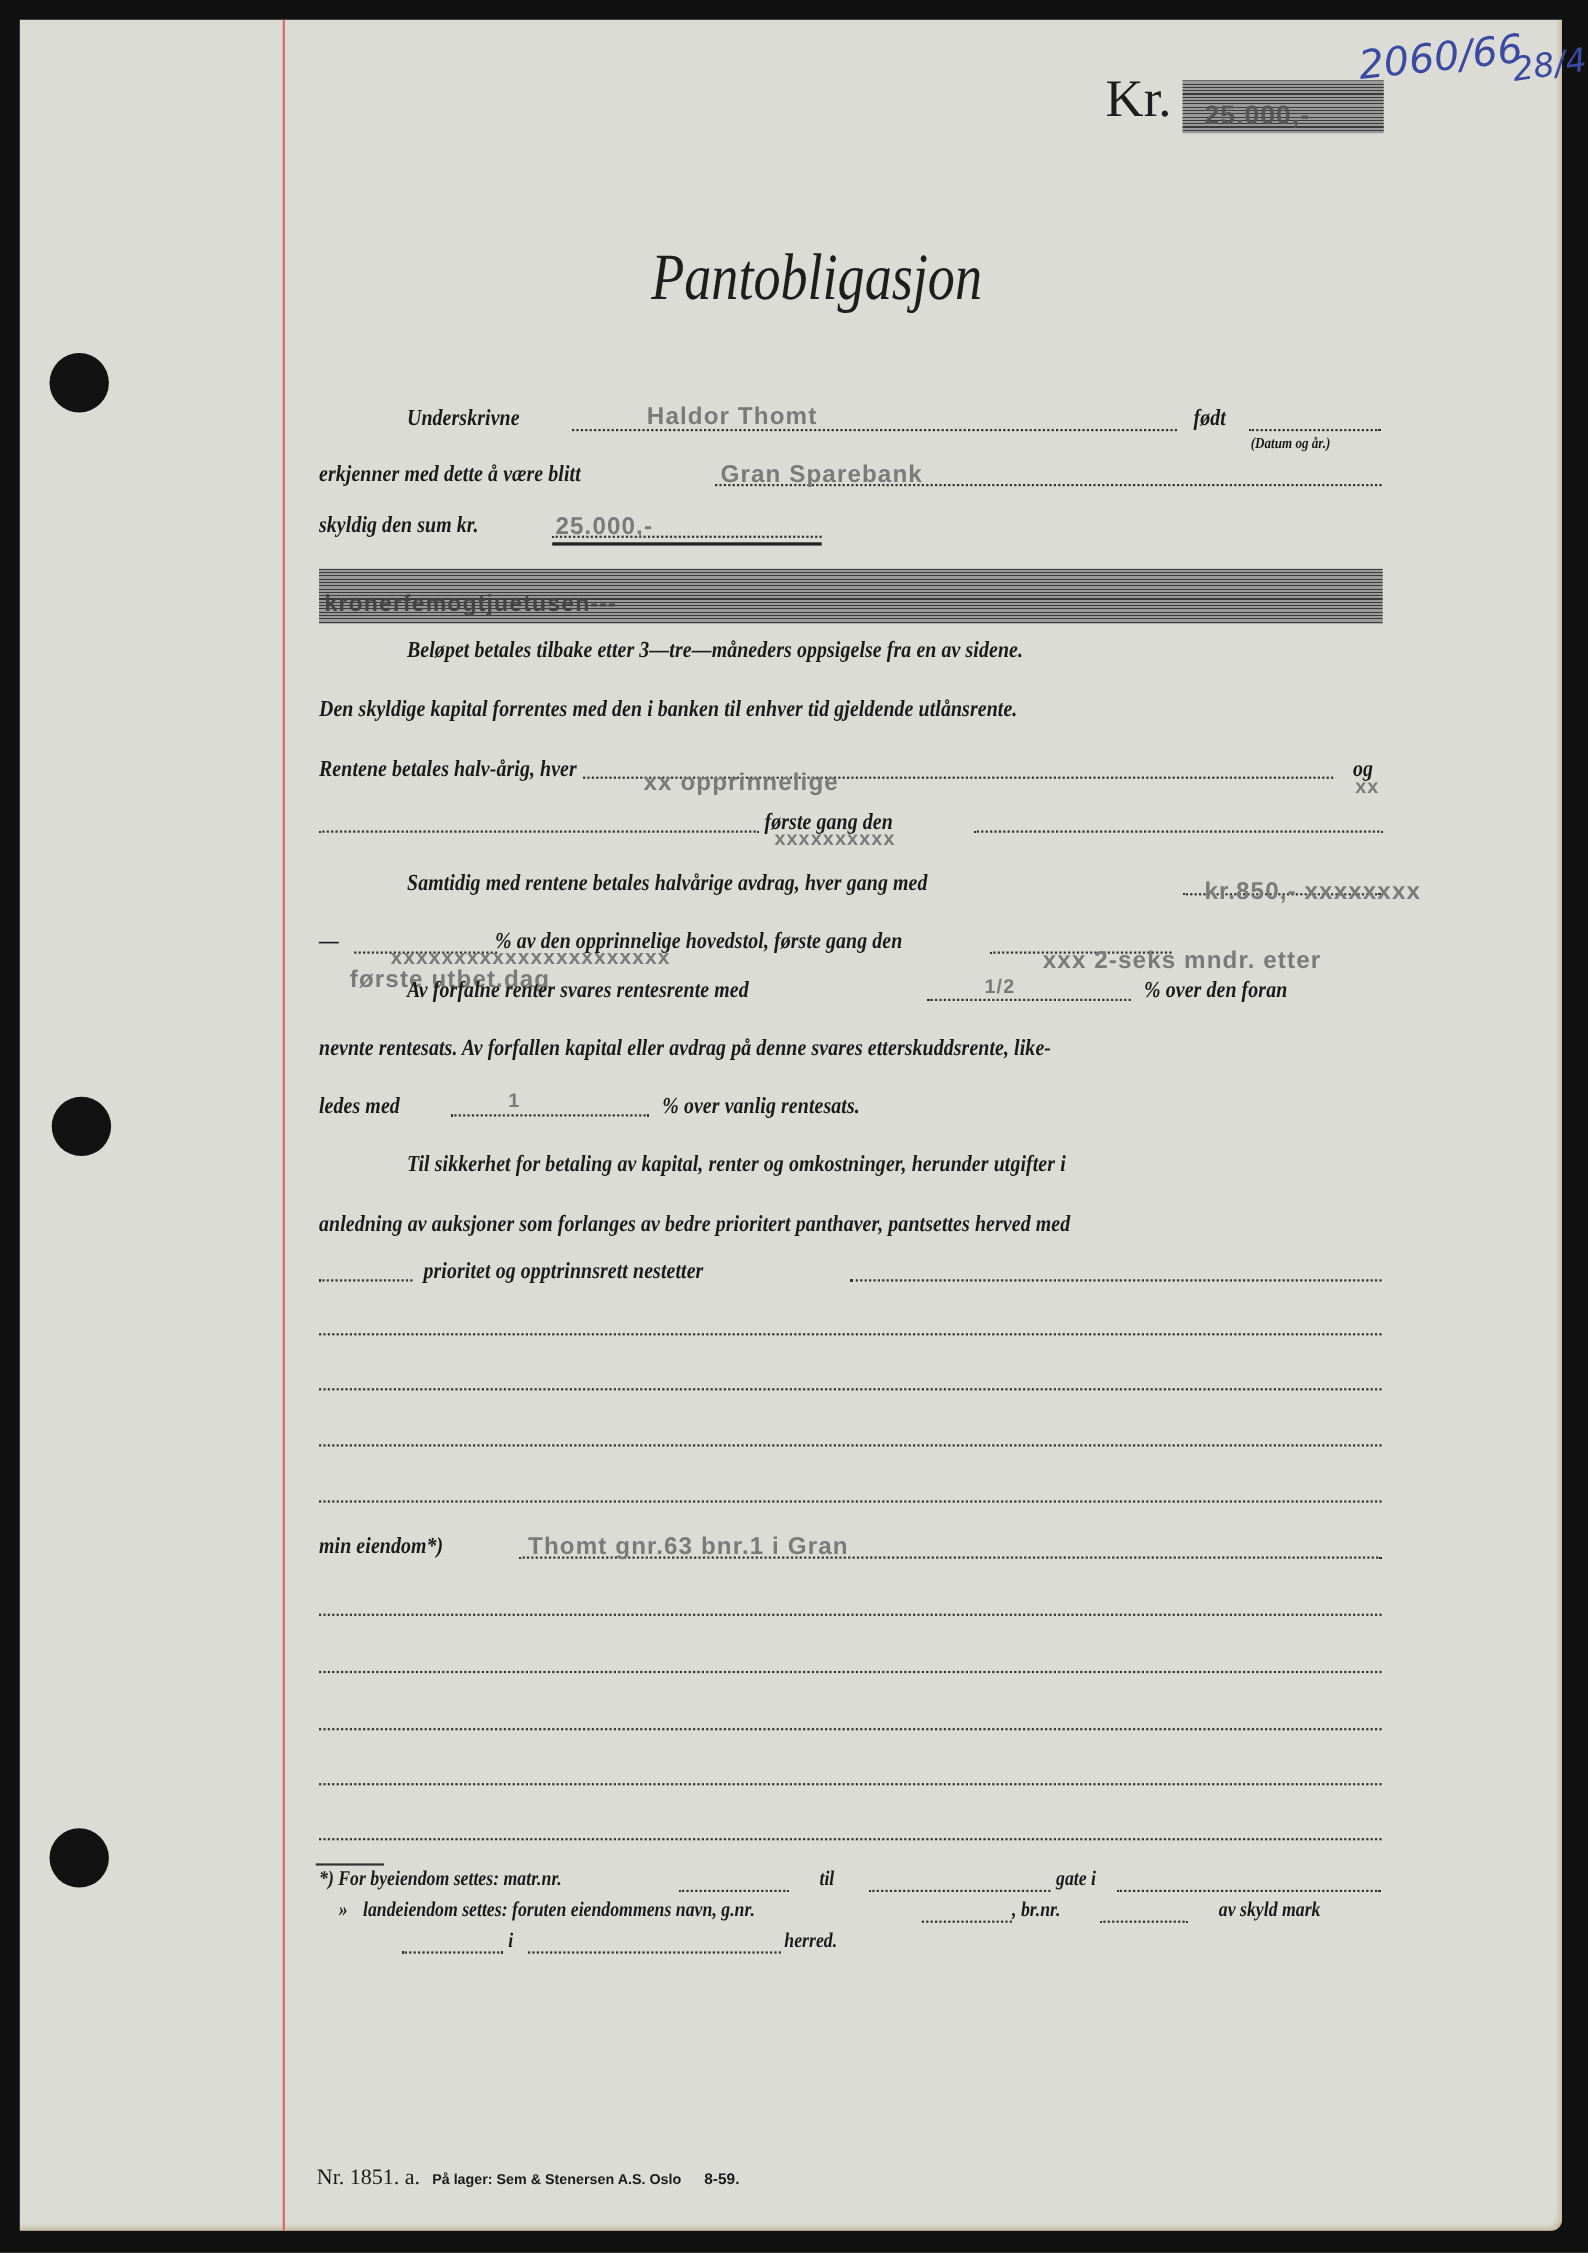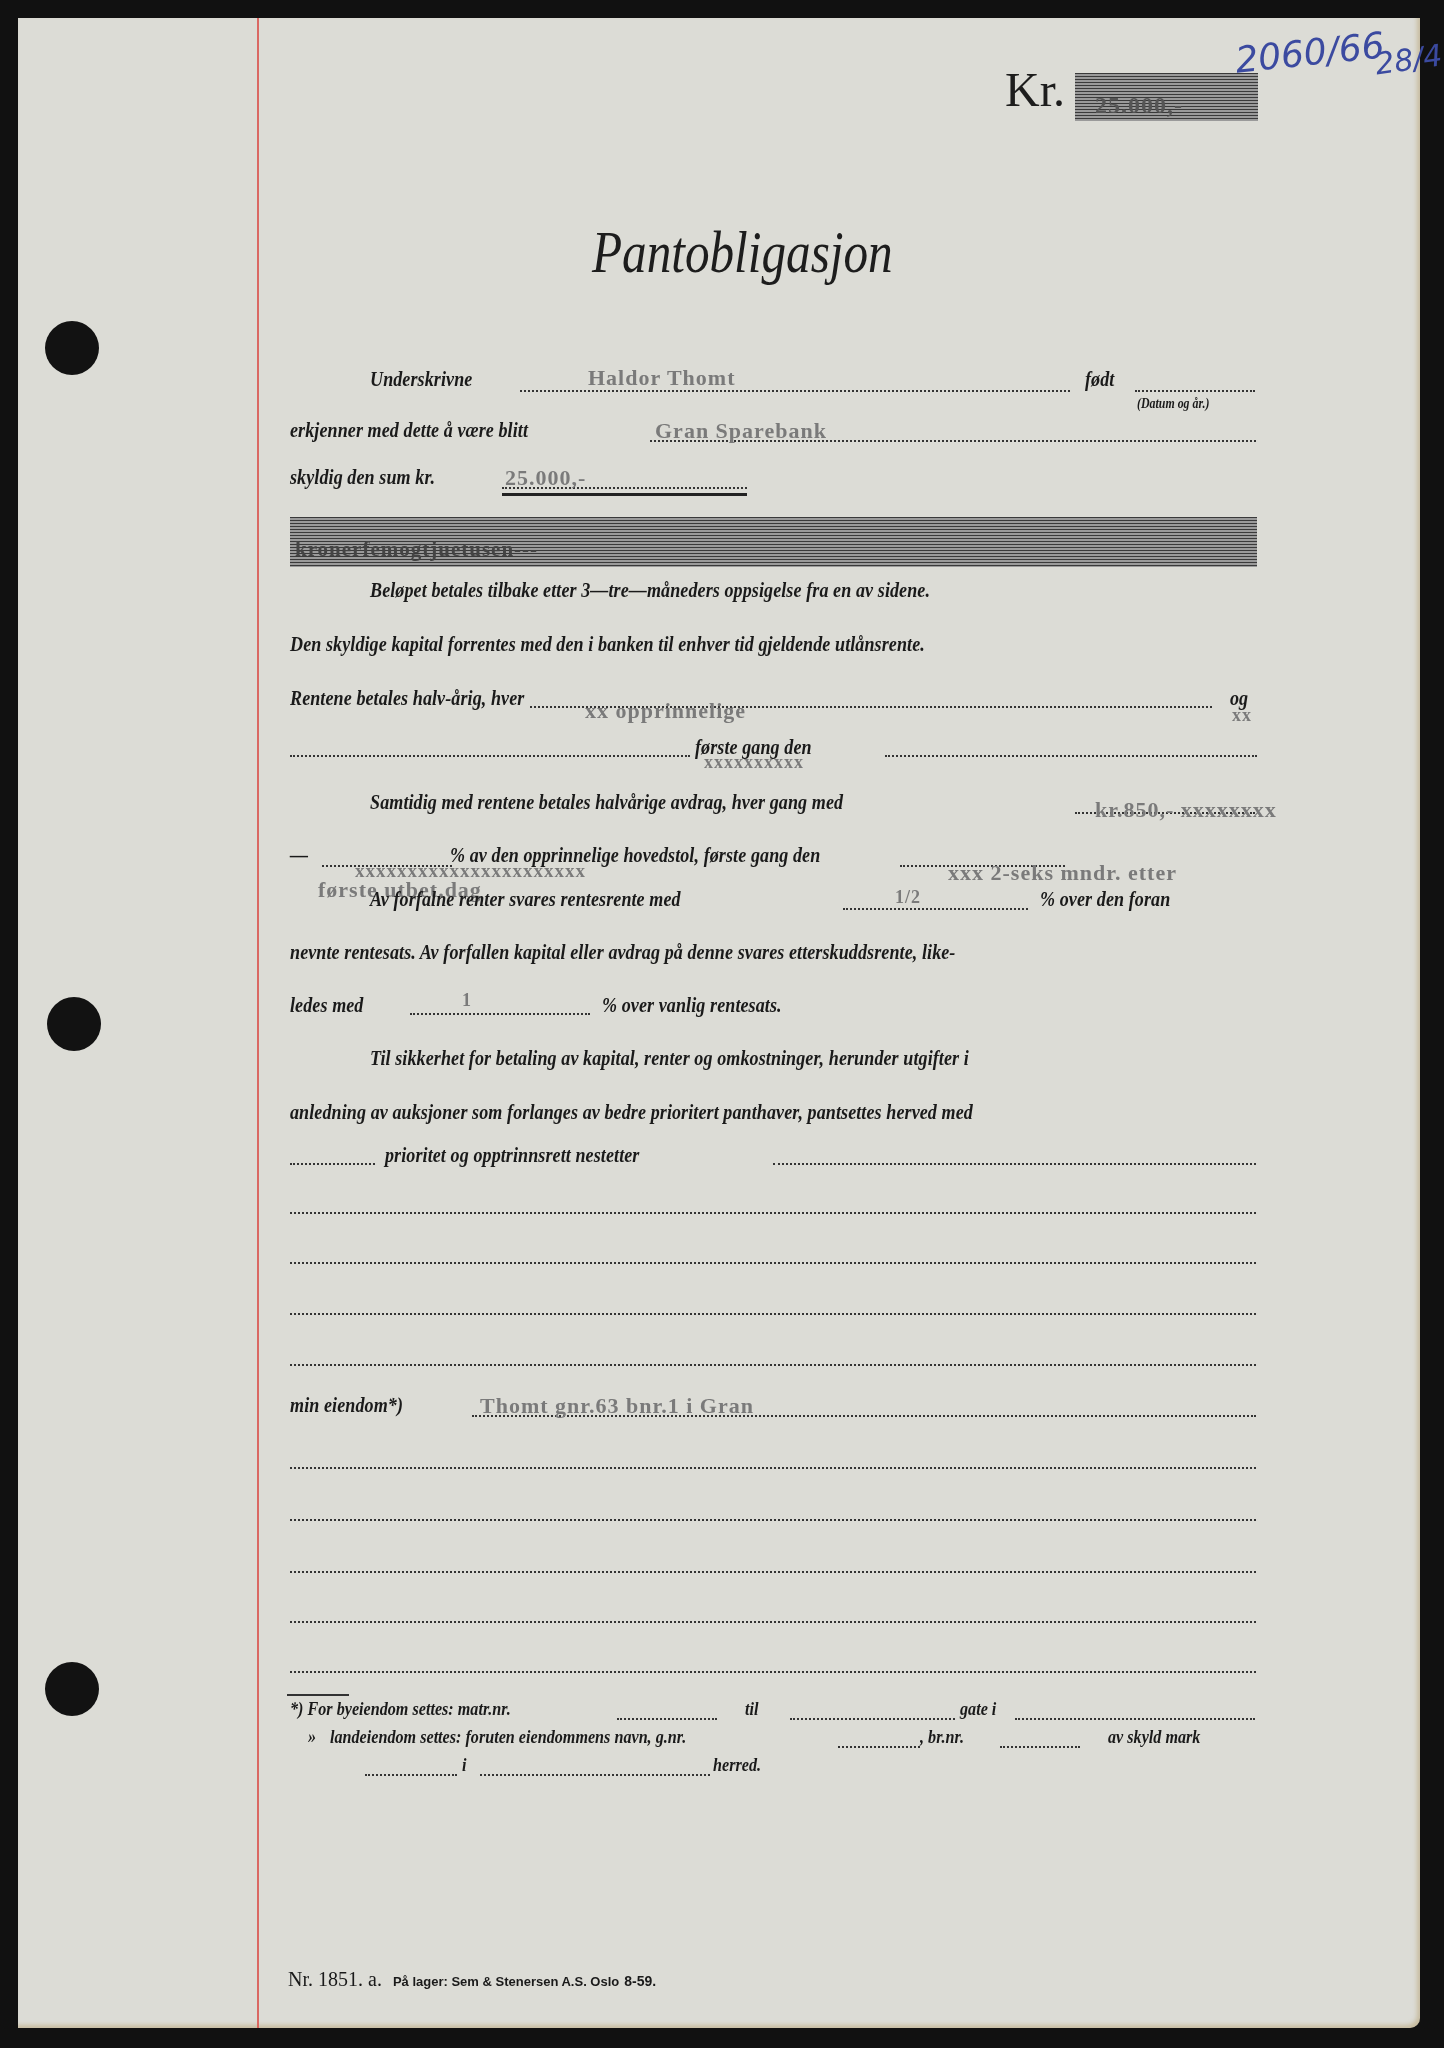--- a/index.html
+++ b/index.html
@@ -5,21 +5,21 @@
   html, body { margin:0; padding:0; }
   body { width:1444px; height:2048px; background:#111111; position:relative; overflow:hidden;
          font-family:"Liberation Serif", serif; color:#1a1a1a; }
   .paper { position:absolute; left:18px; top:18px; width:1402px; height:2010px;
            background:#dcdcd6; border-radius:0 0 10px 0;
            box-shadow: inset -3px -3px 4px rgba(160,130,60,0.35); }
   .margin-line { position:absolute; left:239px; top:0; width:2px; height:100%; background:#d9534f; opacity:0.85; }
   .hole { position:absolute; width:54px; height:54px; border-radius:50%; background:#121212; }
   .abs { position:absolute; white-space:nowrap; }
   .ital { font-style:italic; font-weight:bold; font-family:"Liberation Serif", serif; font-size:21px; letter-spacing:0.1px; transform:scaleX(0.86); transform-origin:left center; }
-  .typed { font-family:Liberation Serif, serif; color:#7a7a7a; font-size:22px; font-weight:bold; letter-spacing:1px; }
+  .typed { font-family:Liberation Sans, sans-serif; color:#7a7a7a; font-size:22px; font-weight:bold; letter-spacing:1px; }
   .dots { position:absolute; height:0; border-bottom:2px dotted #333; }
   .hatch { position:absolute; background:repeating-linear-gradient(to bottom, #3a3a3a 0px, #3a3a3a 1px, #9a9a9a 1px, #9a9a9a 3px); }
   .title { font-family:"Liberation Serif", serif; font-style:italic; font-size:60px; color:#1d1d1d; transform:scaleX(0.82); transform-origin:left center; }
   .kr { font-family:"Liberation Serif", serif; font-size:48px; color:#1d1d1d; }
   .hand { font-family:"DejaVu Sans", sans-serif; font-style:italic; color:#3b4aa0; font-size:36px; }
   .small-ital { font-style:italic; font-weight:bold; font-size:14px; transform:scaleX(0.85); transform-origin:left center; }
   .foot-ital { font-style:italic; font-weight:bold; font-size:19px; transform:scaleX(0.85); transform-origin:left center; }
   .footer { font-family:"Liberation Serif", serif; font-size:20px; }
   .footer .small { font-family:"Liberation Sans", sans-serif; font-size:13px; font-weight:bold; }
 </style>
@@ -137,14 +137,14 @@
 <div class="abs foot-ital" style="left:1108px;top:1726px;">av skyld mark</div>
 
 <div class="dots" style="left:365px;top:1774px;width:92px;"></div>
 <div class="abs foot-ital" style="left:462px;top:1754px;">i</div>
 <div class="dots" style="left:480px;top:1774px;width:230px;"></div>
 <div class="abs foot-ital" style="left:713px;top:1754px;">herred.</div>
 
 <div class="abs footer" style="left:288px;top:1968px;">
   <span>Nr. 1851. a.</span>
   <span class="small" style="margin-left:6px;">På lager: Sem &amp; Stenersen A.S. Oslo</span>
-  <span class="small" style="font-size:14px;">8-59.</span>
+  <span class="small" style="margin-left:16px;font-size:14px;">8-59.</span>
 </div>
 
 </body></html>

